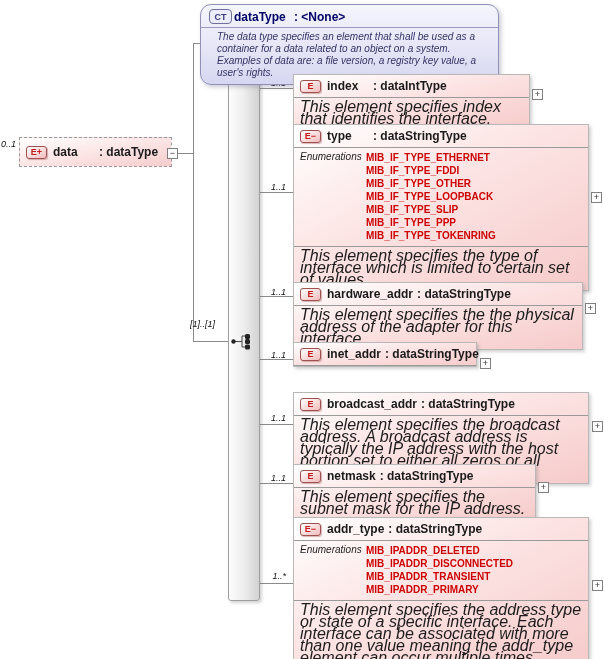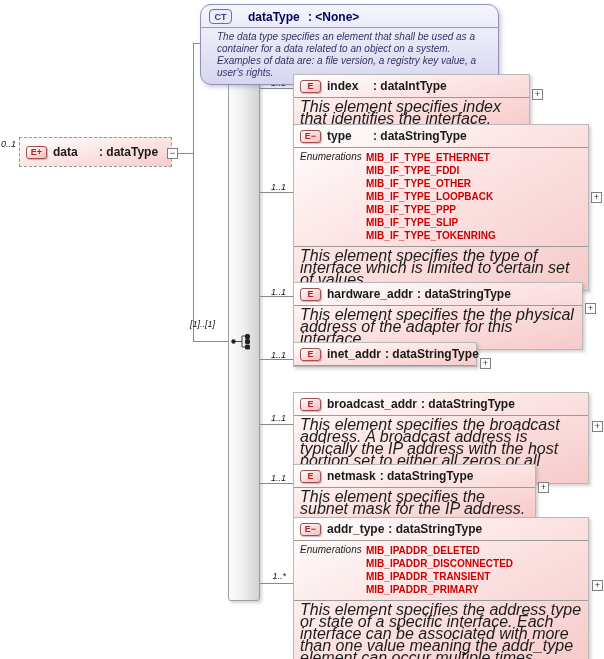--- a/index.html
+++ b/index.html
@@ -40,21 +40,21 @@
   .ct-box{
     position:absolute;left:200px;top:4px;width:297px;
     border:1px solid #9090b8;border-radius:11px;
     background:linear-gradient(to bottom,#f5f5fd 0%,#e4e4f6 60%,#d6d6f0 100%);
     box-shadow:2px 2px 4px rgba(120,120,150,.4);
   }
   .ct-header{display:flex;align-items:center;padding:4px 8px 3px 8px;}
   .ct-icon{
     width:21px;height:13px;border:1px solid #7070a0;border-radius:4px;
     background:#ececfb;color:#3c3c82;font-size:9px;font-weight:bold;
-    display:flex;align-items:center;justify-content:center;margin-right:16px;flex:0 0 auto;
+    display:flex;align-items:center;justify-content:center;margin-right:2px;flex:0 0 auto;
   }
   .ct-title{font-size:12px;font-weight:bold;color:#000066;display:flex;}
   .ct-name{min-width:60px;}
   .ct-sep{border-top:1px solid #9a9ac0;}
   .ct-annot{
     padding:3px 8px 5px 16px;font-size:10px;line-height:12px;
     font-style:italic;color:#333366;
   }
 
   
@@ -197,22 +197,22 @@
         </span>
     </div>
     <div class="el-sep"></div>
     <div class="enum-block">
       <span class="enum-label">Enumerations</span>
       <span class="enum-values">
         <div>MIB_IF_TYPE_ETHERNET</div>
         <div>MIB_IF_TYPE_FDDI</div>
         <div>MIB_IF_TYPE_OTHER</div>
         <div>MIB_IF_TYPE_LOOPBACK</div>
+        <div>MIB_IF_TYPE_SLIP</div>
         <div>MIB_IF_TYPE_PPP</div>
-        <div>MIB_IF_TYPE_SLIP</div>
         <div>MIB_IF_TYPE_TOKENRING</div>
       </span>
     </div>
     <div class="el-sep"></div>
     <div class="el-annot">This element specifies the type of interface which is limited to certain set of values.</div>
   </div>
   <div class="expand-box exp-type">+</div>
 
   <div class="el el-hw">
     <div class="el-header">

